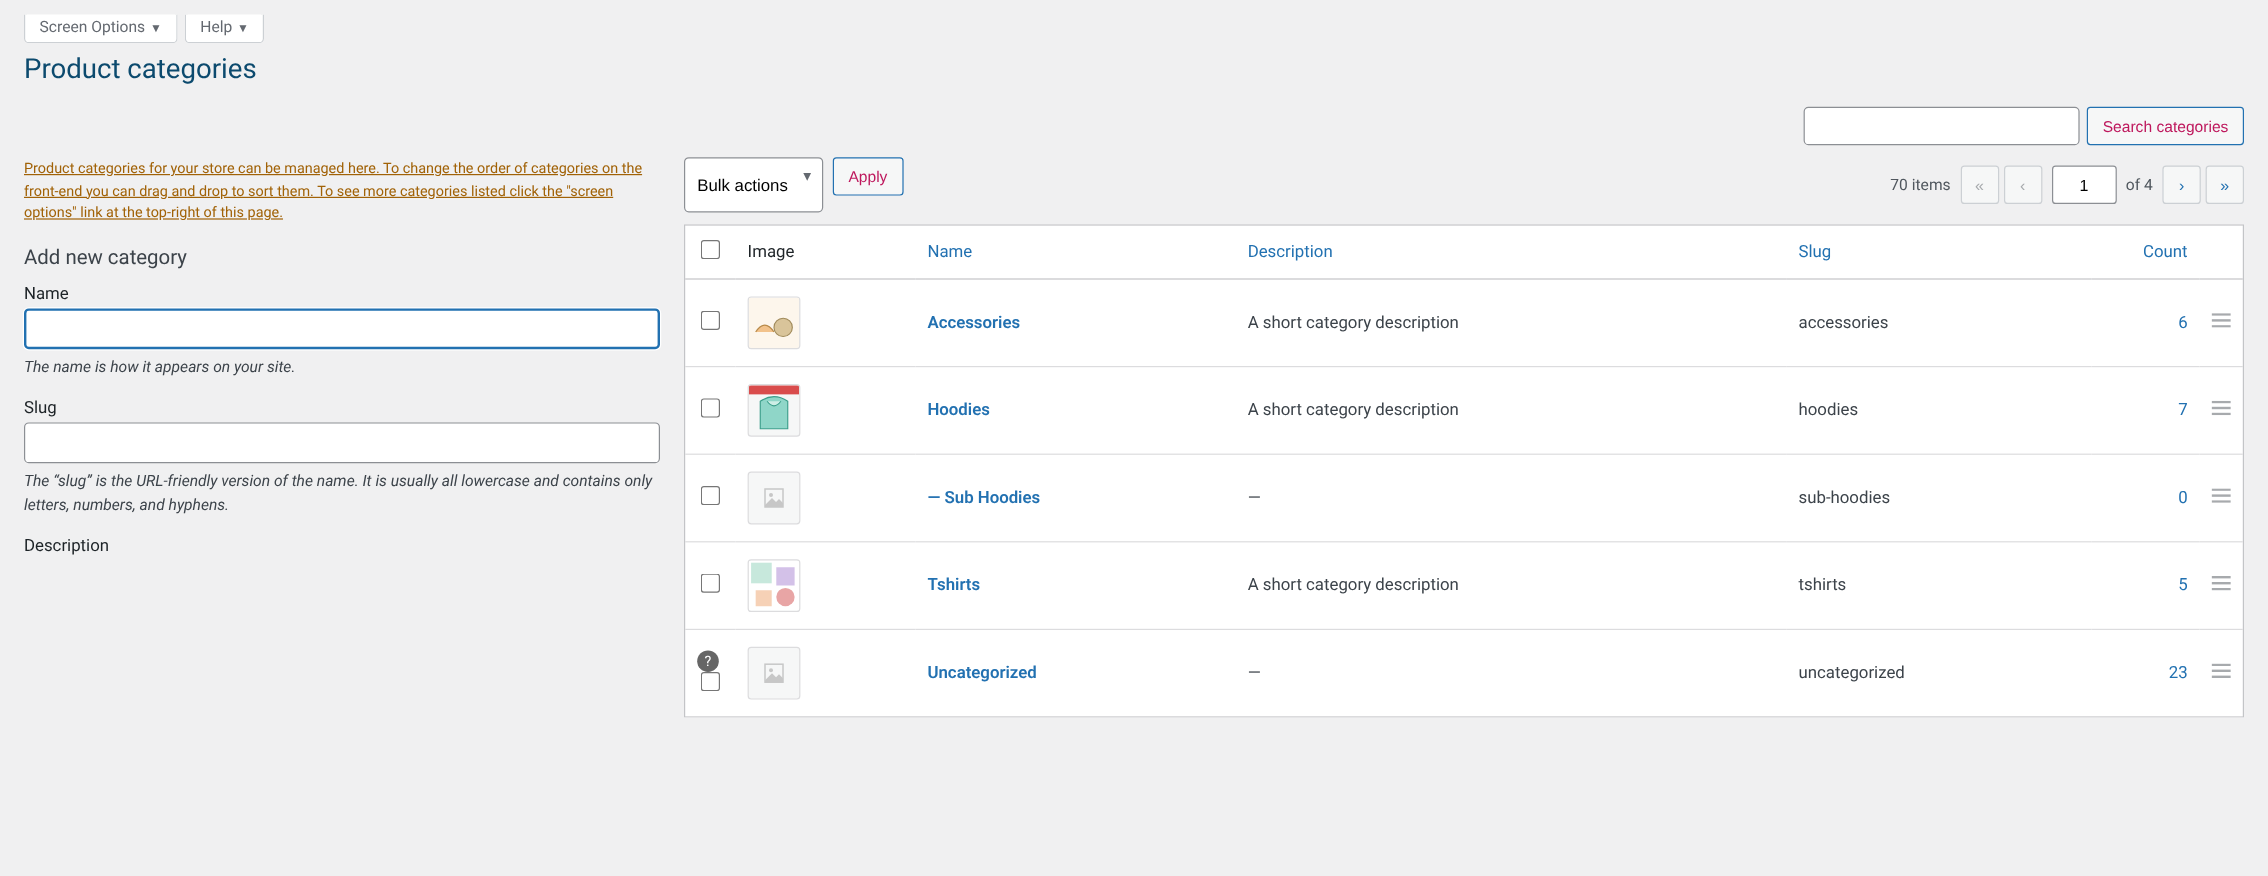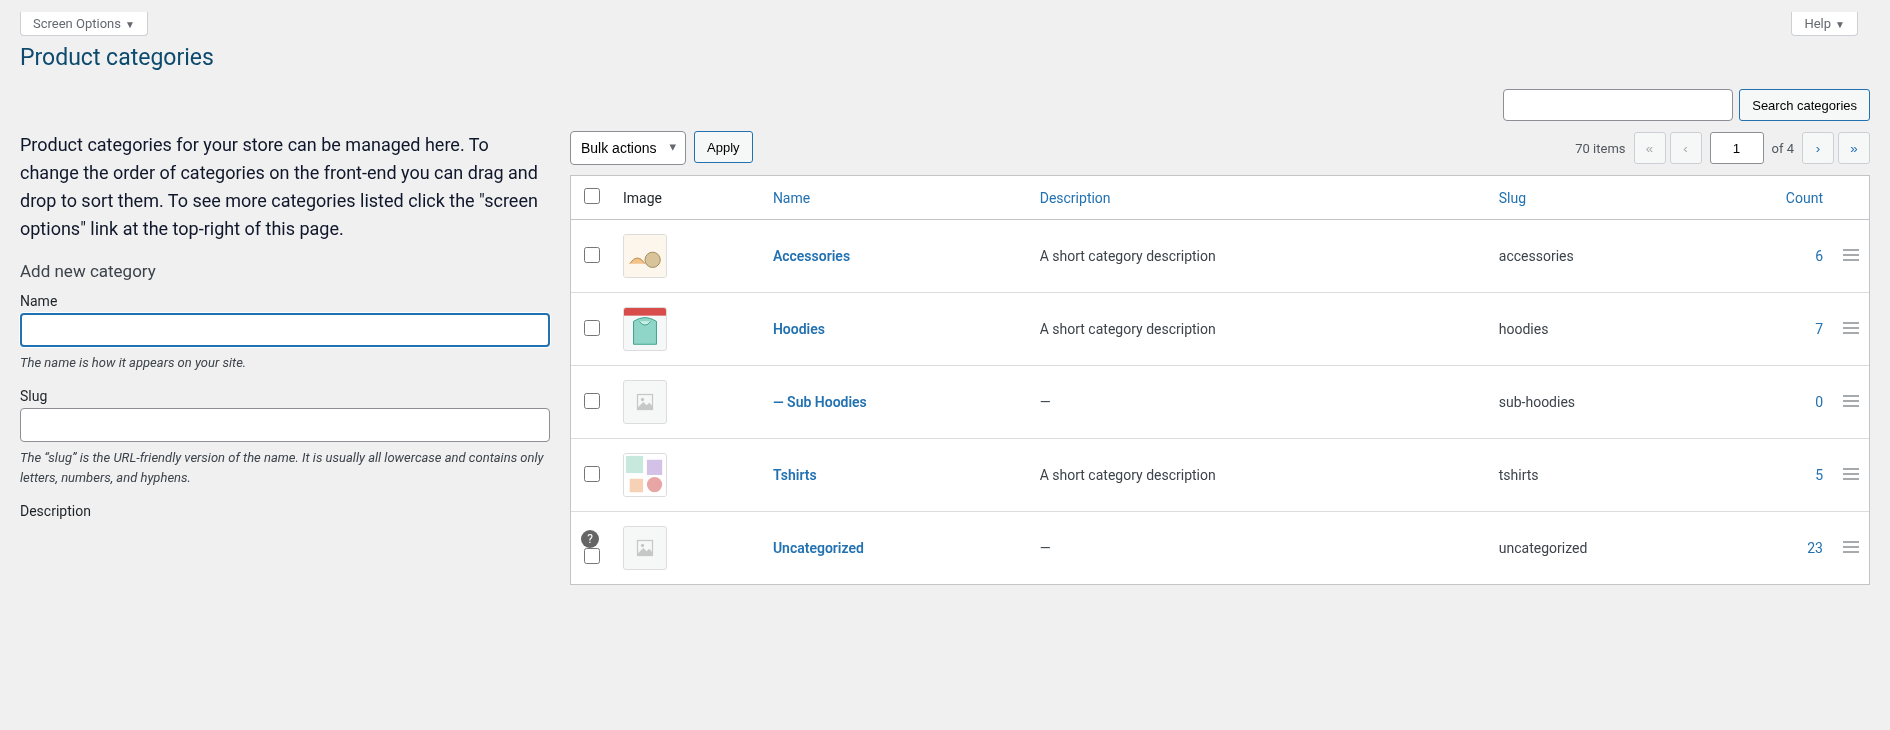--- a/index.html
+++ b/index.html
@@ -1,44 +1,44 @@
 <!DOCTYPE html>
 <html><head>
 <meta charset="utf-8">
 <style>
 * { box-sizing: border-box; margin: 0; padding: 0; }
 body { font-family: -apple-system, BlinkMacSystemFont, "Segoe UI", Roboto, sans-serif; font-size: 13px; color: #3c434a; background: #f0f0f1; }
 .wrap { padding: 12px 20px 0 20px; }
 
-.screen-meta { display: flex; justify-content: space-between; gap: 6px; margin-right: 12px; }
+.screen-meta { display: flex; justify-content: flex-start; gap: 6px; margin-right: 12px; }
 .screen-tab { background: #fff; border: 1px solid #ccd0d4; border-top: none; padding: 4px 12px; font-size: 13px; color: #646970; cursor: pointer; border-radius: 0 0 4px 4px; }
 .screen-tab .tri { margin-left: 4px; font-size: 10px; }
 
 h1.page-title { font-size: 23px; font-weight: 400; color: #0c4a6e; margin: 8px 0 18px 0; }
 
 .top-actions { display: flex; justify-content: flex-end; gap: 6px; margin-bottom: 10px; }
 .search-box input[type=search] { height: 32px; border: 1px solid #8c8f94; border-radius: 4px; padding: 0 8px; min-width: 230px; background: #fff; }
-.btn { background: #f6f7f7; border: 1px solid #2271b1; color: #000000; padding: 0 12px; height: 32px; border-radius: 3px; font-size: 13px; cursor: pointer; }
+.btn { background: #f6f7f7; border: 1px solid #2271b1; color: #be185d; padding: 0 12px; height: 32px; border-radius: 3px; font-size: 13px; cursor: pointer; }
 
 .cols { display:flex; gap: 20px; }
 .left { width: 36%; max-width: 530px; }
 .right { flex: 1; }
 
-.intro { font-size: 18px; line-height: 1.55; margin-bottom: 18px; color: #0f172a; }
+.intro { font-size: 12px; line-height: 1.55; margin-bottom: 18px; color: #a16207; text-decoration: underline; }
 h2.form-heading { font-size: 17px; font-weight: 400; margin-bottom: 12px; }
 .field { margin-bottom: 16px; }
 .field label { display:block; font-size: 14px; margin-bottom: 4px; color: #1d2327; }
 .field input[type=text], .field select { width: 100%; height: 34px; border: 1px solid #8c8f94; border-radius: 4px; padding: 0 8px; font-size: 14px; background: #fff; }
 .field input.focused { border: 2px solid #2271b1; outline: none; box-shadow: 0 0 0 1px #fff; }
 .field select { width: 50%; max-width: 240px; }
 .help { font-size: 13px; color: #3c434a; margin-top: 6px; line-height: 1.5; font-style: italic; }
 
 .tablenav { display:flex; align-items:center; justify-content: space-between; margin-bottom: 10px; }
 .bulk { display:flex; gap: 8px; }
-.bulk select { height: 34px; border: 1px solid #8c8f94; border-radius: 4px; padding: 0 28px 0 10px; font-size: 14px; background: #fff; appearance: none; }
+.bulk select { height: 46px; border: 1px solid #8c8f94; border-radius: 4px; padding: 0 28px 0 10px; font-size: 14px; background: #fff; appearance: none; }
 .bulk .sel-wrap { position: relative; }
 .bulk .sel-wrap::after { content: "▾"; position: absolute; right: 10px; top: 8px; color: #646970; pointer-events: none; }
 
 .paging { display:flex; align-items:center; gap: 8px; font-size: 13px; color: #50575e; }
 .paging .nav { display:flex; gap: 4px; }
 .paging .nav button { width: 32px; height: 32px; border: 1px solid #ccd0d4; background: #f6f7f7; color: #a7aaad; border-radius: 3px; cursor: default; }
 .paging .nav button.enabled { color: #2271b1; cursor: pointer; background: #f6f7f7; }
 .paging input.page { width: 54px; height: 32px; text-align: center; border: 1px solid #8c8f94; border-radius: 3px; }
 
 table.cats { width: 100%; border: 1px solid #c3c4c7; border-spacing: 0; background: #fff; }

